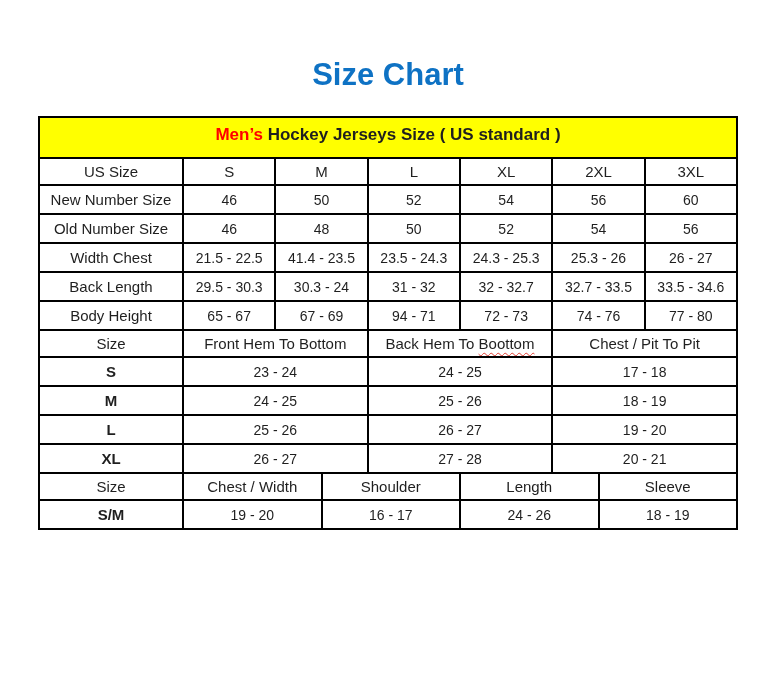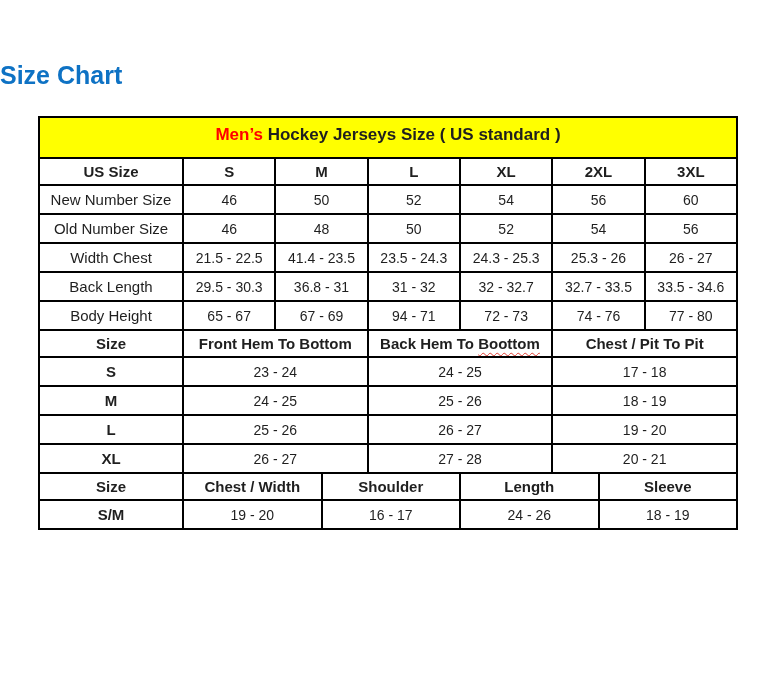--- a/index.html
+++ b/index.html
@@ -10,43 +10,43 @@
     --squiggle:#e03c31;
     --text:#1f1f1f;
   }
   *{box-sizing:border-box;}
   html,body{margin:0;padding:0;}
   body{
     width:776px;height:692px;background:#ffffff;overflow:hidden;
     font-family:"Liberation Sans",sans-serif;color:var(--text);
   }
   .page-title{
-    margin:58px 0 24px 0;
-    font-size:25px;line-height:34px;font-weight:bold;color:var(--title-color);
+    margin:58px 0 24px 0;text-align:center;
+    font-size:31px;line-height:34px;font-weight:bold;color:var(--title-color);
     letter-spacing:0px;
   }
   .tables{width:700px;margin-left:38px;}
   .size-table + .size-table{margin-top:-2px;}
   .band{
     background:var(--band-bg);
     border:2px solid var(--border);
     text-align:center;font-weight:bold;font-size:17px;
     padding:7px 0 12px 0;
   }
   .band .accent{color:var(--accent);}
   table{
     width:100%;border-collapse:collapse;table-layout:fixed;
     margin-top:-2px;
   }
   th,td{
     border:2px solid var(--border);
     text-align:center;vertical-align:middle;
     overflow:hidden;white-space:nowrap;
   }
-  th{font-size:15px;font-weight:bold;padding:4px 2px;}
+  th{font-size:15px;font-weight:normal;padding:4px 2px;}
   td{font-size:14px;font-weight:normal;padding:5px 2px;}
   td.rowlabel{font-size:15px;}
   td.rowlabel.bold{font-weight:bold;}
   .wavy{
     text-decoration-line:underline;
     text-decoration-style:wavy;
     text-decoration-color:var(--squiggle);
     text-decoration-thickness:1px;
     text-underline-offset:3px;
   }
@@ -104,21 +104,21 @@
               <td>21.5 - 22.5</td>
               <td>41.4 - 23.5</td>
               <td>23.5 - 24.3</td>
               <td>24.3 - 25.3</td>
               <td>25.3 - 26</td>
               <td>26 - 27</td>
             </tr>
             <tr>
               <td class="rowlabel">Back Length</td>
               <td>29.5 - 30.3</td>
-              <td>36.8 - 31</td>
+              <td>30.3 - 24</td>
               <td>31 - 32</td>
               <td>32 - 32.7</td>
               <td>32.7 - 33.5</td>
               <td>33.5 - 34.6</td>
             </tr>
             <tr>
               <td class="rowlabel">Body Height</td>
               <td>65 - 67</td>
               <td>67 - 69</td>
               <td>94 - 71</td>

